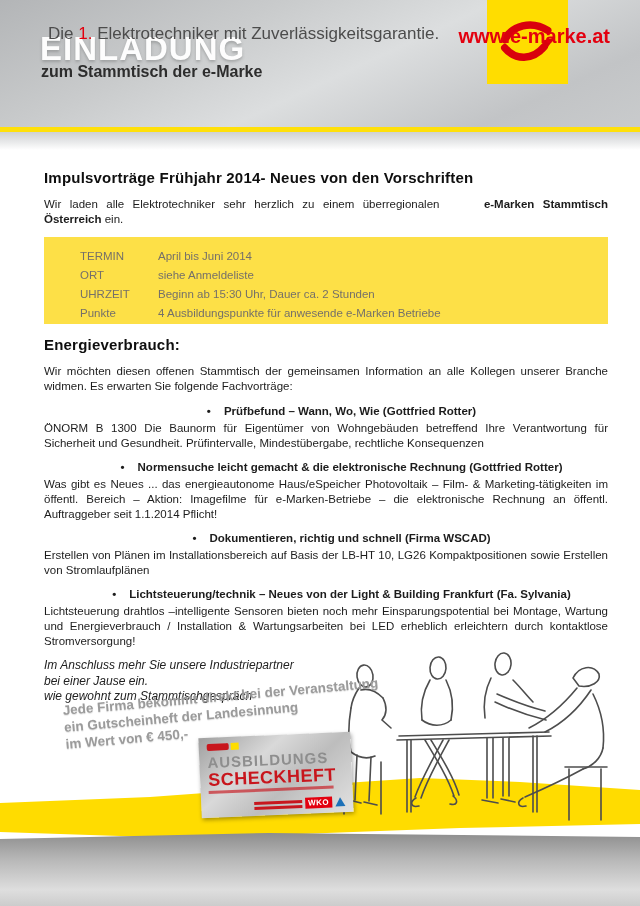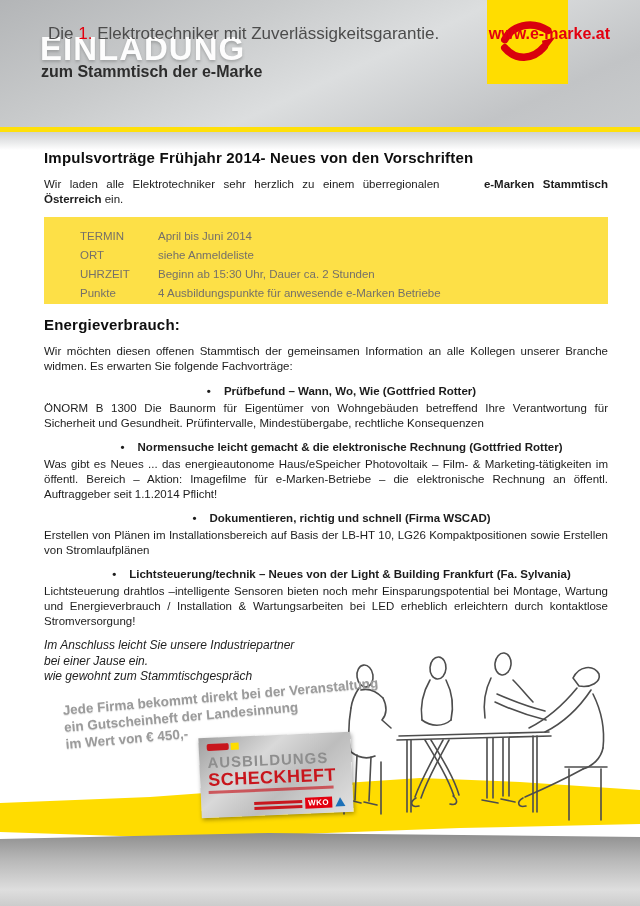--- a/index.html
+++ b/index.html
@@ -15,21 +15,21 @@
   .sub-title{position:absolute;left:41px;top:63px;font-size:16px;font-weight:bold;color:#2d2d2d;}
   .logo-box{position:absolute;left:487px;top:0;width:81px;height:84px;background:#FFDD00;
     display:flex;align-items:center;justify-content:center;}
   .band-text{position:absolute;left:44px;top:102px;font-size:18px;font-weight:bold;color:#8f9397;
     letter-spacing:.2px;}
   .yellow-line{position:absolute;left:0;top:127px;width:640px;height:5px;background:#FFE00A;}
   .header-fade{position:absolute;left:0;top:132px;width:640px;height:18px;
     background:linear-gradient(180deg,#cfd1d2 0%,#e8e9ea 55%,#ffffff 100%);}
 
   
-  .content{position:absolute;top:148px;left:44px;width:564px;color:#1c1c1c;
+  .content{position:absolute;top:168px;left:44px;width:564px;color:#1c1c1c;
     font-size:11.5px;line-height:15px;}
   .doc-heading{font-size:15px;font-weight:bold;color:#0f0f0f;margin:2px 0 12px 0;letter-spacing:.2px;}
   .para{text-align:justify;margin:0 0 10px 0;}
   .b{font-weight:bold;margin-left:36px;}
   .info-box{background:#fde047;margin:4px 0 13px 0;padding:10px 10px 1px 36px;}
   .info-row{display:flex;line-height:19px;color:#757069;font-size:11.5px;}
   .info-label{width:78px;flex:0 0 78px;}
   .info-value{flex:1;}
   .topics{list-style:none;margin:0;padding:0;}
   .topic{margin:0 0 9px 0;}
@@ -63,21 +63,21 @@
     padding:1px 3px;letter-spacing:.5px;}
   .wko-triangle{width:0;height:0;border-left:5px solid transparent;border-right:5px solid transparent;
     border-bottom:9px solid #1d71b8;}
 
   
   .footer{position:absolute;left:0;top:833px;width:640px;height:73px;z-index:2;
     background:linear-gradient(180deg,#8d8d8d 0%,#b6b6b6 35%,#dedede 78%,#cccccc 100%);
     clip-path:polygon(0 6px,42% 0,100% 4px,100% 100%,0 100%);}
   .footer-text{position:absolute;left:48px;top:24px;font-size:17px;font-weight:normal;color:#4c4c4c;z-index:3;}
   .footer-num{color:#e3000f;}
-  .footer-url{position:absolute;right:30px;top:25px;font-size:16px;font-weight:bold;color:#e3000f;z-index:3;}
+  .footer-url{position:absolute;right:30px;top:25px;font-size:20px;font-weight:bold;color:#e3000f;z-index:3;}
 </style>
 </head>
 <body>
 
 <div class="page">
 
   <div class="header">
     <div class="main-title">EINLADUNG</div>
     <div class="sub-title">zum Stammtisch der e-Marke</div>
     <div class="logo-box">
@@ -131,21 +131,21 @@
         <div class="topic-title">Dokumentieren, richtig und schnell (Firma WSCAD)</div>
         <div class="topic-body">Erstellen von Plänen im Installationsbereich auf Basis der LB-HT 10, LG26 Kompaktpositionen sowie Erstellen von Stromlaufplänen</div>
       </li>
       <li class="topic">
         <div class="topic-title">Lichtsteuerung/technik – Neues von der Light &amp; Building Frankfurt (Fa. Sylvania)</div>
         <div class="topic-body">Lichtsteuerung drahtlos –intelligente Sensoren bieten noch mehr Einsparungspotential bei Montage, Wartung und Energieverbrauch / Installation &amp; Wartungsarbeiten bei LED erheblich erleichtern durch kontaktlose Stromversorgung!</div>
       </li>
     </ul>
 
     <div class="closing-note">
-      <div>Im Anschluss leicht Sie unsere Industriepartner</div>
+      <div>Im Anschluss mehr Sie unsere Industriepartner</div>
       <div>bei einer Jause ein.</div>
       <div>wie gewohnt zum Stammtischgespräch</div>
     </div>
   </div>
 
   <div class="collage">
 
     <svg class="band-svg" width="640" height="266" viewBox="0 0 640 266">
       <polygon points="0,163 150,157 300,146 420,138 520,142 640,150 640,184 460,188 300,194 150,197 0,192" fill="#FFDC00"></polygon>
     </svg>

